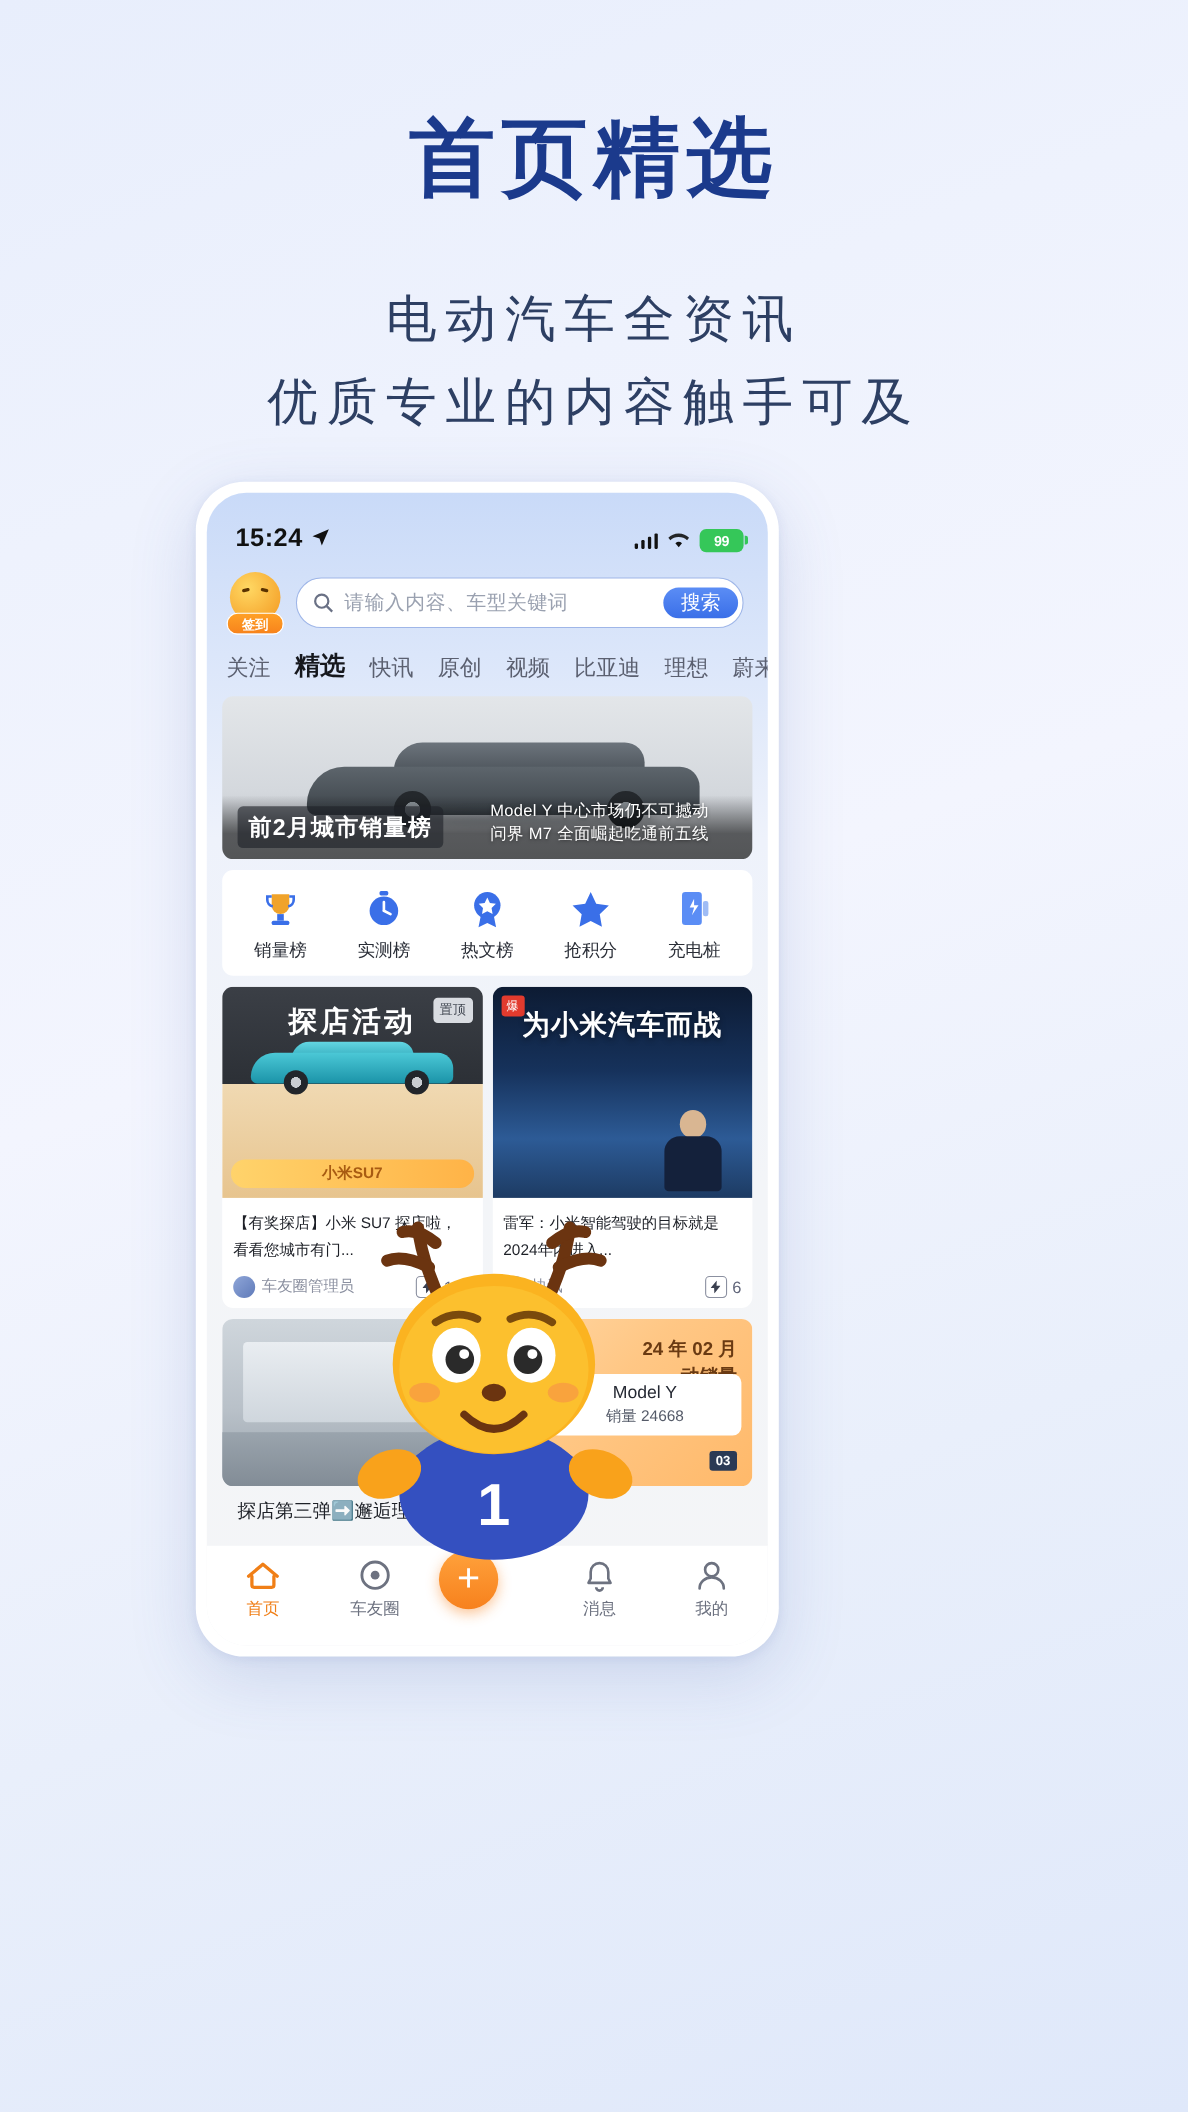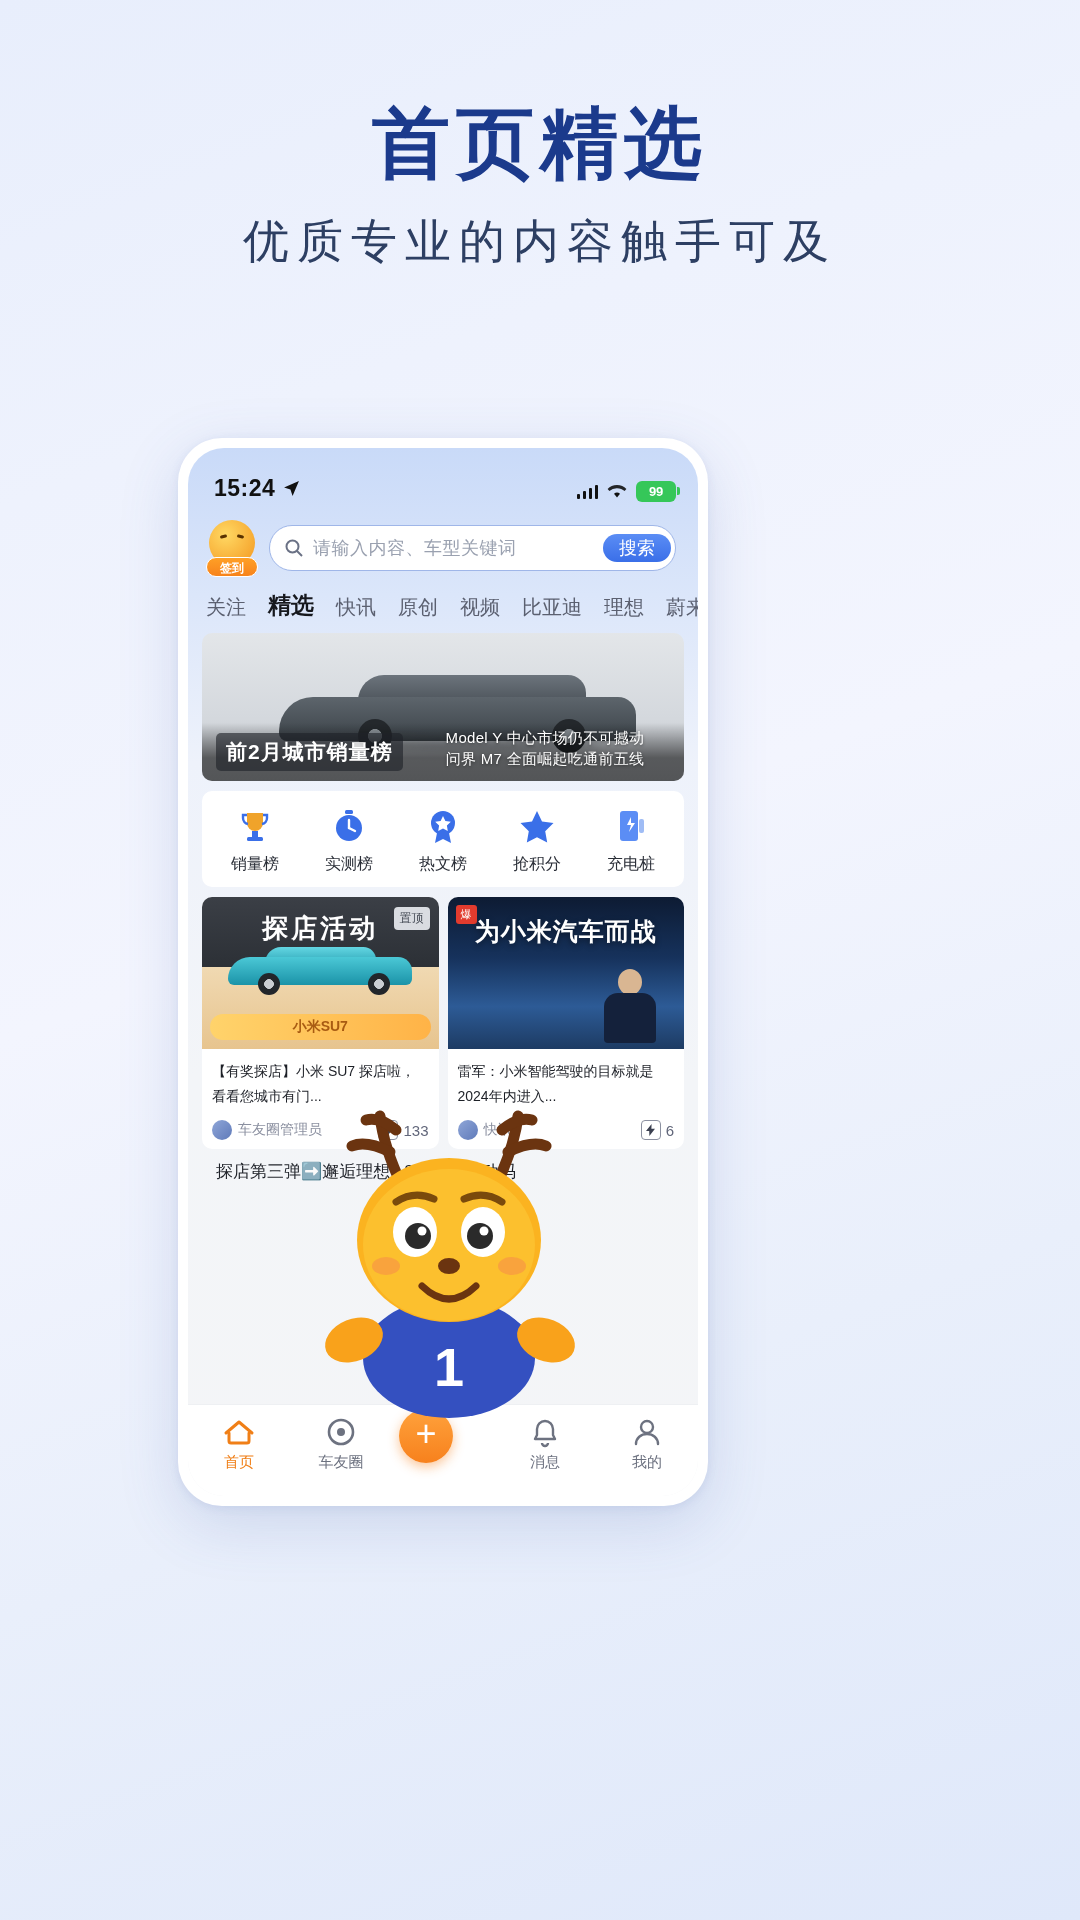--- a/index.html
+++ b/index.html
@@ -146,21 +146,21 @@
     margin-top:10px; background:#fff; border-radius:10px;
     display:flex; justify-content:space-around; padding:14px 6px 12px;
   }
   .q-item { width:82px; text-align:center; }
   .q-ico { width:42px;height:42px; margin:0 auto 7px; position:relative; }
   .q-lbl { font-size:16px; color:#2b2f38; }
 
   
   .two { margin-top:10px; display:flex; gap:9px; }
   .card { flex:1; background:#fff; border-radius:10px; overflow:hidden; }
-  .card-img { position:relative; width:100%; height:152px; }
+  .card-img { position:relative; width:100%; height:192px; }
   .ci-a { background:linear-gradient(180deg,#3b3f46 0%,#2c3036 46%,#f0d9b2 46%,#e7c48e 100%); }
   .ci-b { background:linear-gradient(180deg,#0d1b33 0%,#16325c 40%,#2d5b96 72%,#1d3b63 100%); }
   .ci-a-title { position:absolute; top:14px; left:0; width:100%; text-align:center;
                 color:#fff; font-size:26px; font-weight:bold; letter-spacing:3px; }
   .pin { position:absolute; top:10px; right:9px; background:#d9dce1; color:#454b55;
          font-size:12px; padding:3px 6px; border-radius:4px; }
   .ci-a-car { position:absolute; left:11%; top:46px; width:78%; height:52px; }
   .ca-body{ position:absolute; left:0; bottom:10px; width:100%; height:28px;
             background:linear-gradient(180deg,#4bc8d6,#1b93a8); border-radius:22px 14px 6px 6px; }
   .ca-roof{ position:absolute; left:20%; bottom:30px; width:60%; height:18px;
@@ -235,20 +235,21 @@
   }
 
   
   .mascot { position:absolute; left:310px; top:1090px; width:290px; height:330px; z-index:40; }
 </style>
 </head>
 <body>
 
 <div class="headline-wrap">
   <div class="main-title">首页精选</div>
+  <div class="sub-line sub-1">电动汽车全资讯</div>
   <div class="sub-line sub-2">优质专业的内容触手可及</div>
 </div>
 
 <div class="phone">
   <div class="screen">
 
     <div class="statusbar">
       <div class="sb-left">
         <div class="sb-time">15:24</div>
         <svg class="loc-arrow" viewBox="0 0 16 16">
@@ -429,20 +430,37 @@
                 </span>
                 <span>6</span>
               </div>
             </div>
           </div>
         </div>
 
       </div>
 
       <div class="third-wrap">
+        <div class="third">
+          <div class="third-img">
+            <div class="ti-building"></div>
+              <div class="ti-ground"></div>
+          </div>
+          <div class="third-right">
+            <div class="tr-head">
+              <div>24 年 02 月</div>
+              <div>动销量</div>
+            </div>
+            <div class="tr-box">
+              <div class="m">Model Y</div>
+              <div class="n">销量 24668</div>
+            </div>
+            <div class="tr-rank">03</div>
+          </div>
+        </div>
         <div class="third-text">探店第三弹➡️邂逅理想 L8，你会心动吗</div>
       </div>
 
     </div>
 
     <div class="bottomnav">
       <div class="nav-item active">
         <div class="nav-ico">
           <svg viewBox="0 0 34 34" width="34" height="34">
             <path d="M4 18 17 7l13 11" stroke="#f07f17" stroke-width="3" fill="none" stroke-linecap="round" stroke-linejoin="round"></path>

